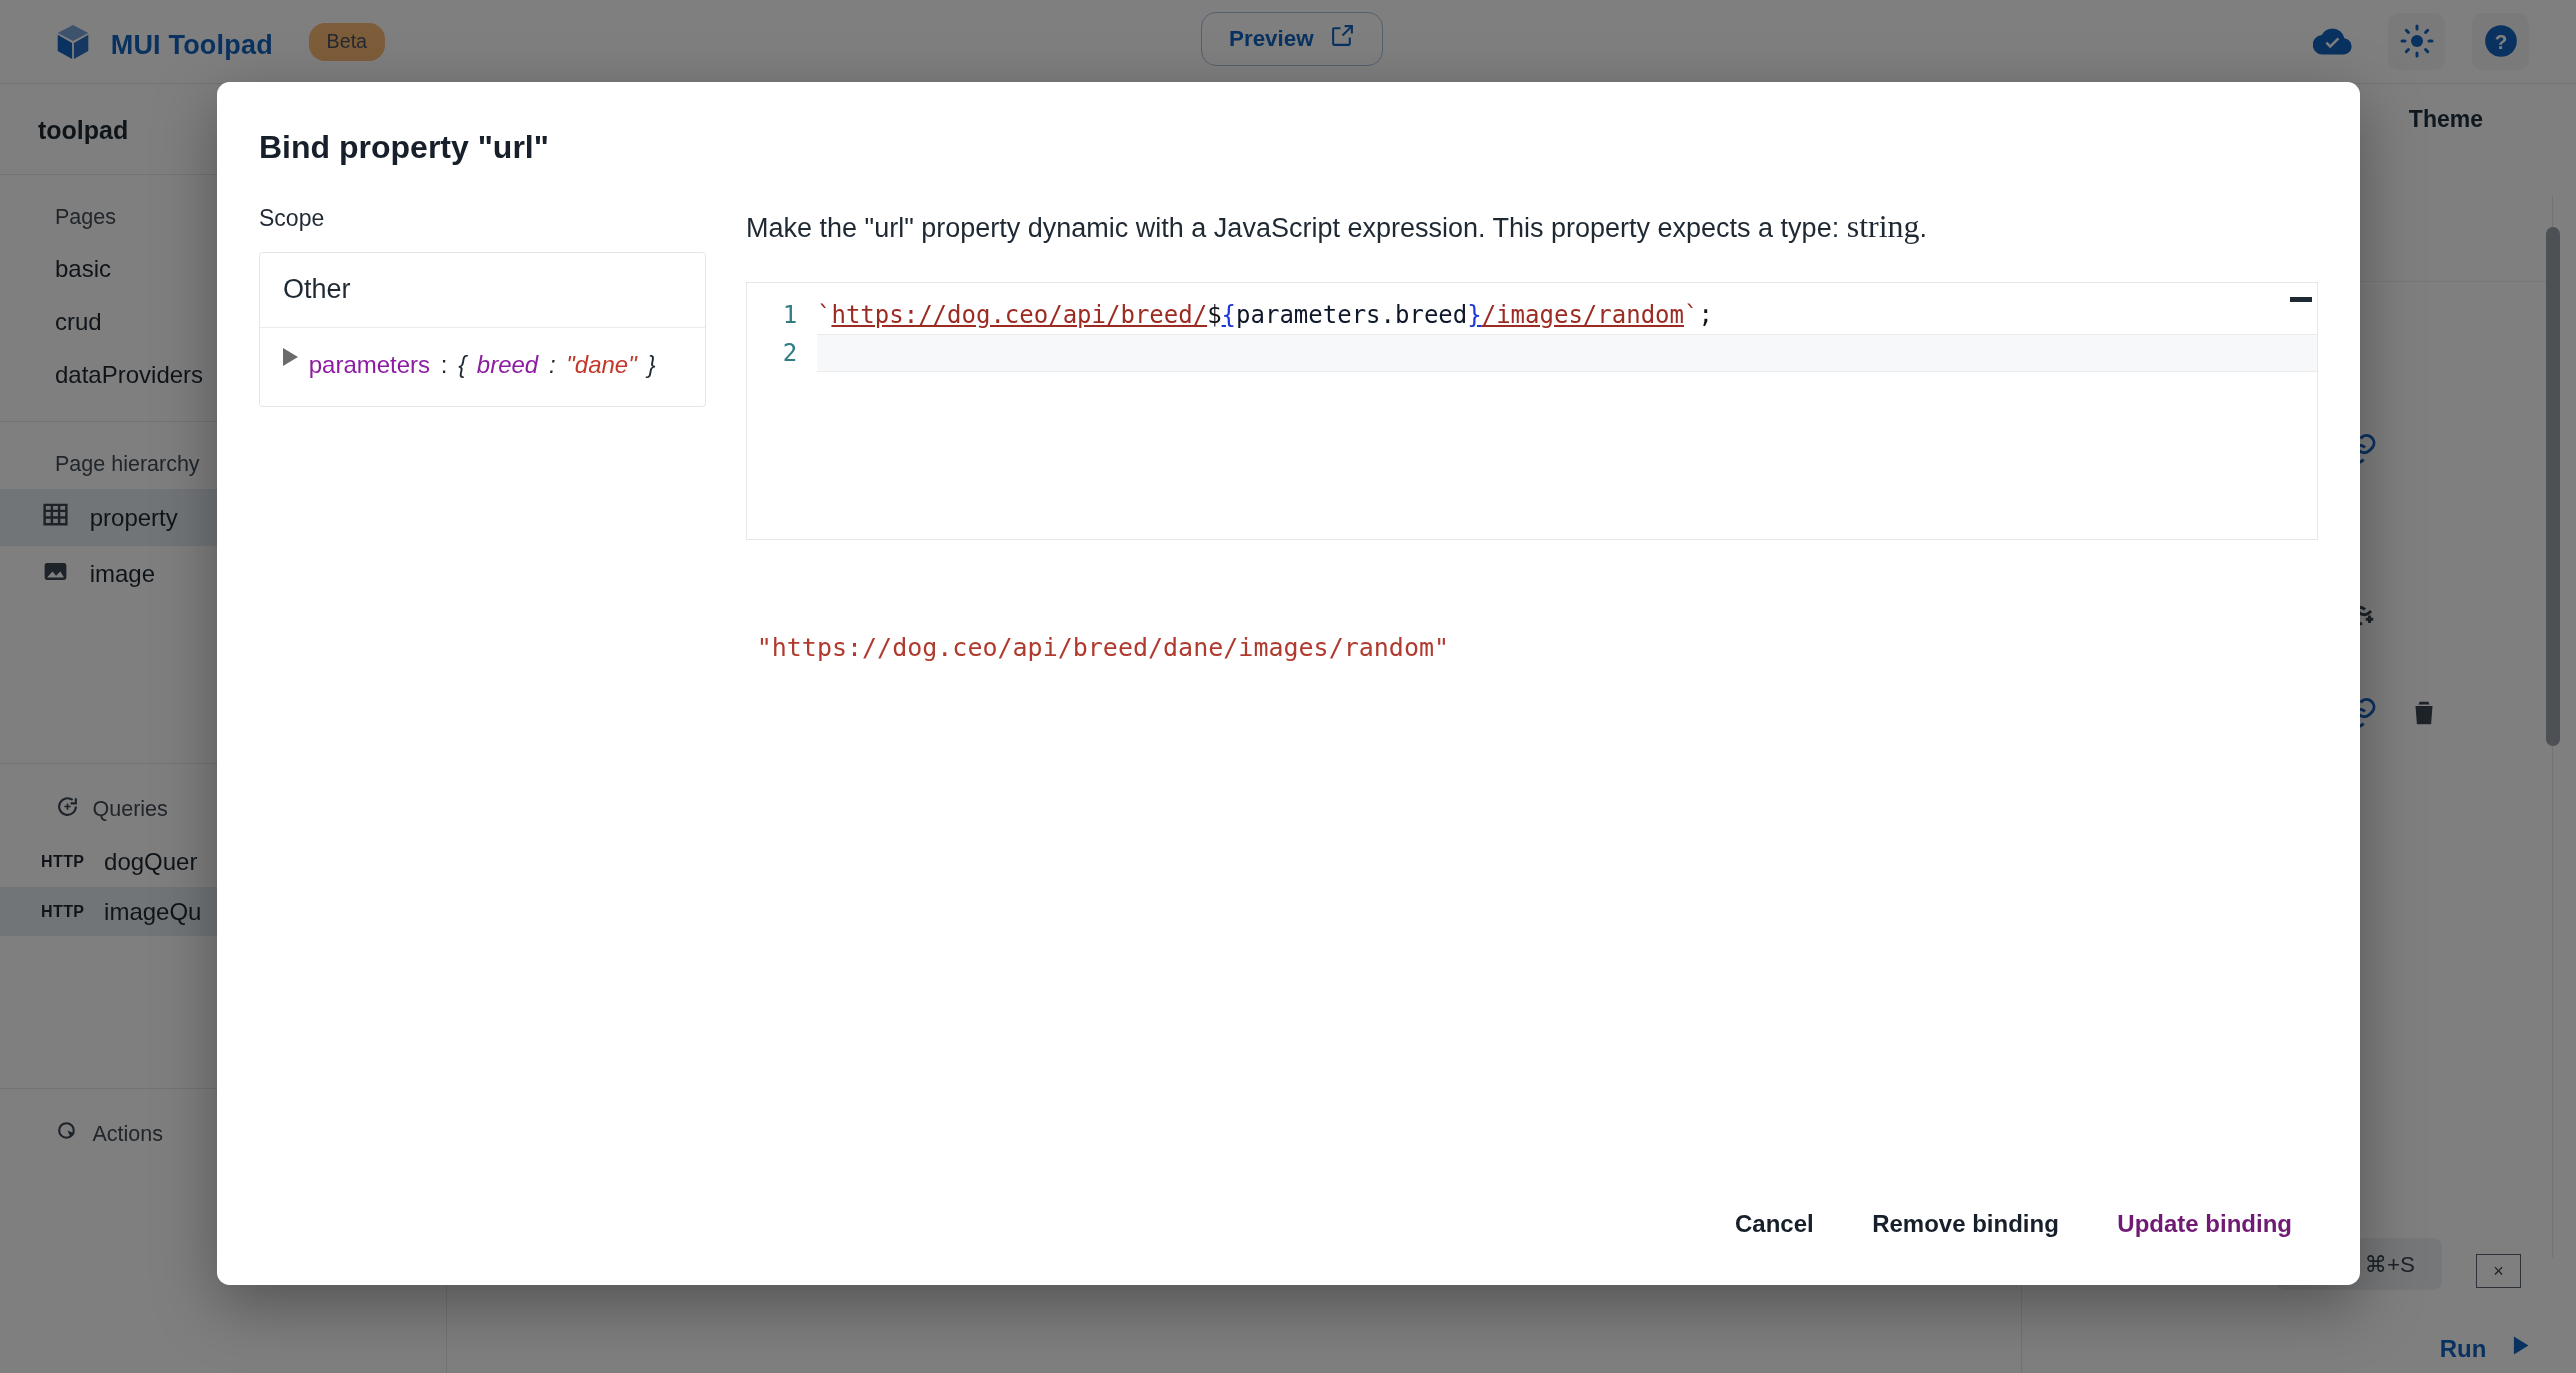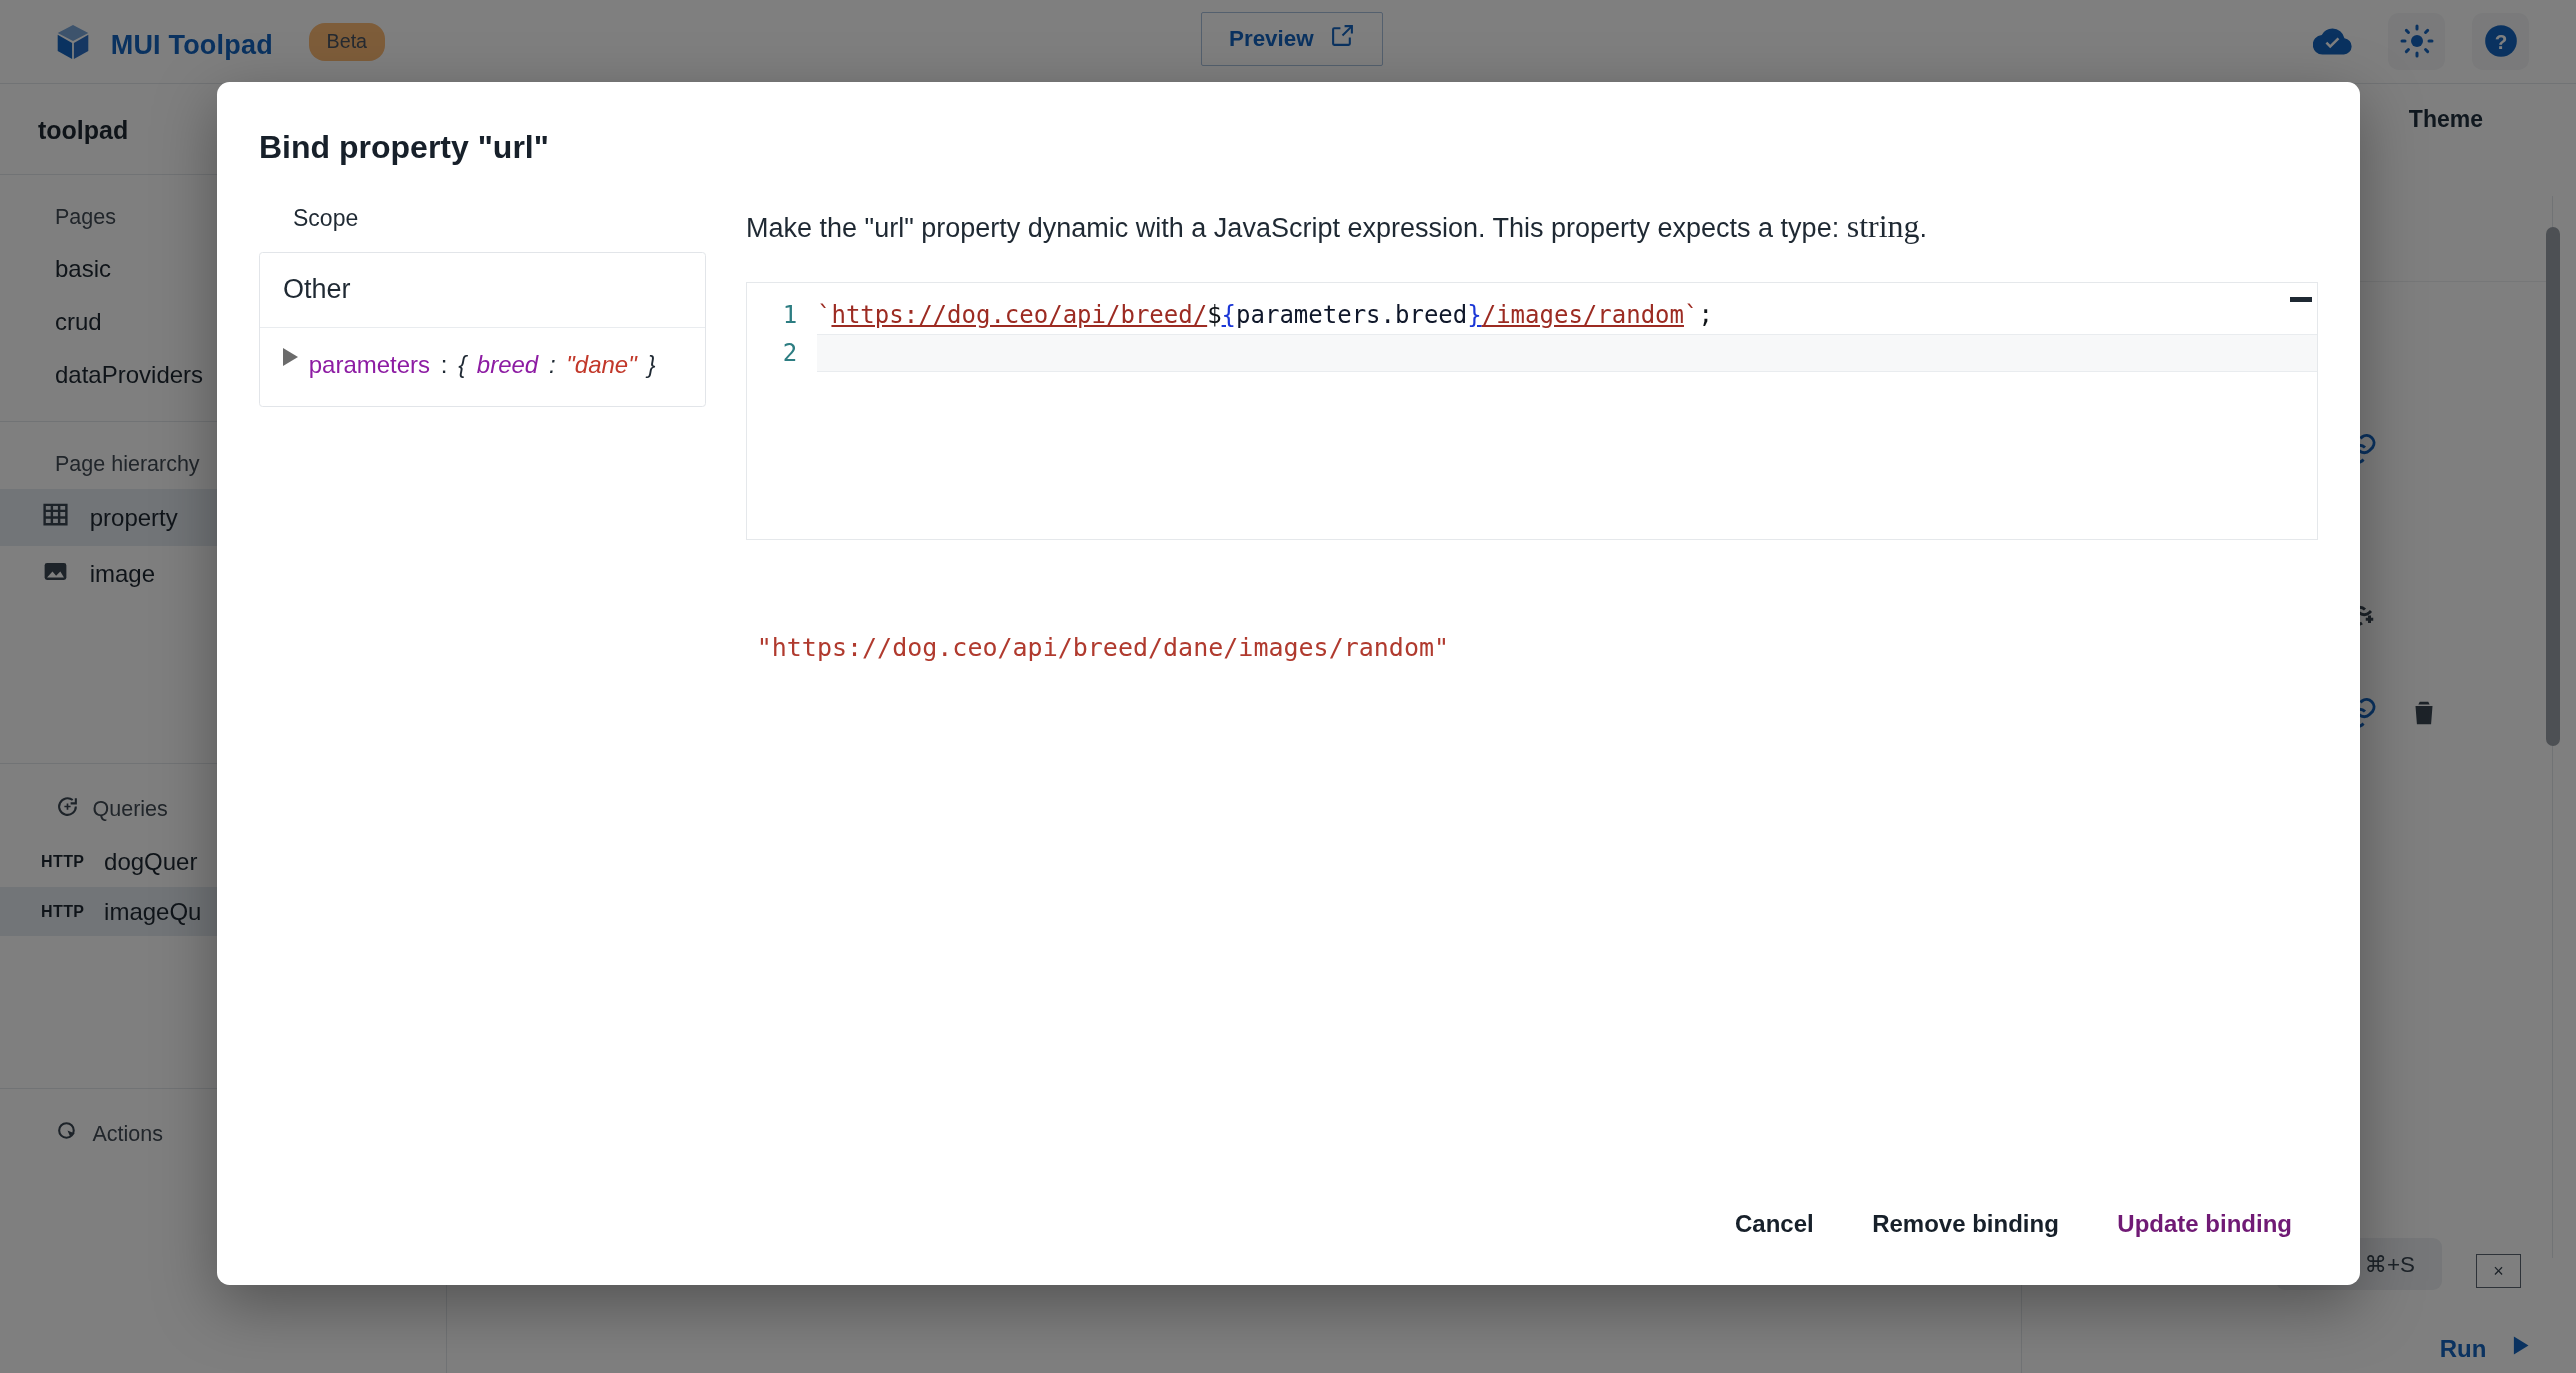--- a/index.html
+++ b/index.html
@@ -29,21 +29,21 @@
   .logo-cube { width: 36px; height: 38px; position: relative; display:block; }
   .brand-name { font-size: 27px; font-weight: 700; color: #1565c0; letter-spacing: 0.2px; }
   .beta-chip {
     margin-left: 16px;
     background: #fdba74; color: #4b5563;
     font-size: 19.7px; padding: 7.2px 18px; border-radius: 16px;
   }
   .preview-btn {
     position: absolute; left: 1201px; top: 11.6px;
     display: flex; align-items: center; gap: 16px;
-    border: 0.9px solid #a8c0dd; border-radius: 2px;
+    border: 0.9px solid #a8c0dd; border-radius: 15px;
     padding: 10.7px 27px;
     color: #1565c0; font-size: 22.4px; font-weight: 600;
   }
   .topbar-right { position: absolute; right: 47px; top: 12.5px; display: flex; align-items: center; gap: 27px; }
   .icon-btn { width: 57px; height: 57px; border-radius: 10.7px; display: flex; align-items: center; justify-content: center; }
   .icon-btn.framed { background: #f4f5f7; }
 
   
   .sidebar {
     position: absolute; top: 84px; left: 0; width: 447px; bottom: 0;
@@ -94,21 +94,21 @@
     box-shadow: 0 19.7px 63px rgba(0,0,0,.34);
     overflow: hidden;
   }
   .modal-title {
     font-size: 32px; font-weight: 700; color: #17202a;
     padding: 47px 0 0 42px;
   }
   .modal-body { display: flex; padding: 39px 42px 0 42px; }
 
   .scope-col { width: 447px; flex: 0 0 447px; }
-  .scope-label { font-size: 23px; color: #1f2933; padding-bottom: 19.7px; margin-left: 34px; }
+  .scope-label { font-size: 23px; color: #1f2933; padding-bottom: 19.7px; }
   .scope-box { border: 0.9px solid #e2e5e9; border-radius: 3.6px; }
   .scope-head { font-size: 27px; color: #1f2933; padding: 21.5px 0 21.5px 23px; border-bottom: 0.9px solid #e9ecef; }
   .scope-entry { padding: 23px 0 27px 23px; font-size: 24px; display: flex; align-items: flex-start; gap: 10.7px; white-space: nowrap; }
   .tri { display:inline-block; width:0;height:0; border-left: 15px solid #6b6b6b; border-top: 9.8px solid transparent; border-bottom: 9.8px solid transparent; position: relative; top: -2.7px; }
   .k-purple { color: #8d1ca3; }
   .k-black  { color: #1f2933; }
   .k-italic-purple { color: #8d1ca3; font-style: italic; }
   .k-italic-black { color: #1f2933; font-style: italic; }
   .k-red { color: #c2382a; font-style: italic; }
 

